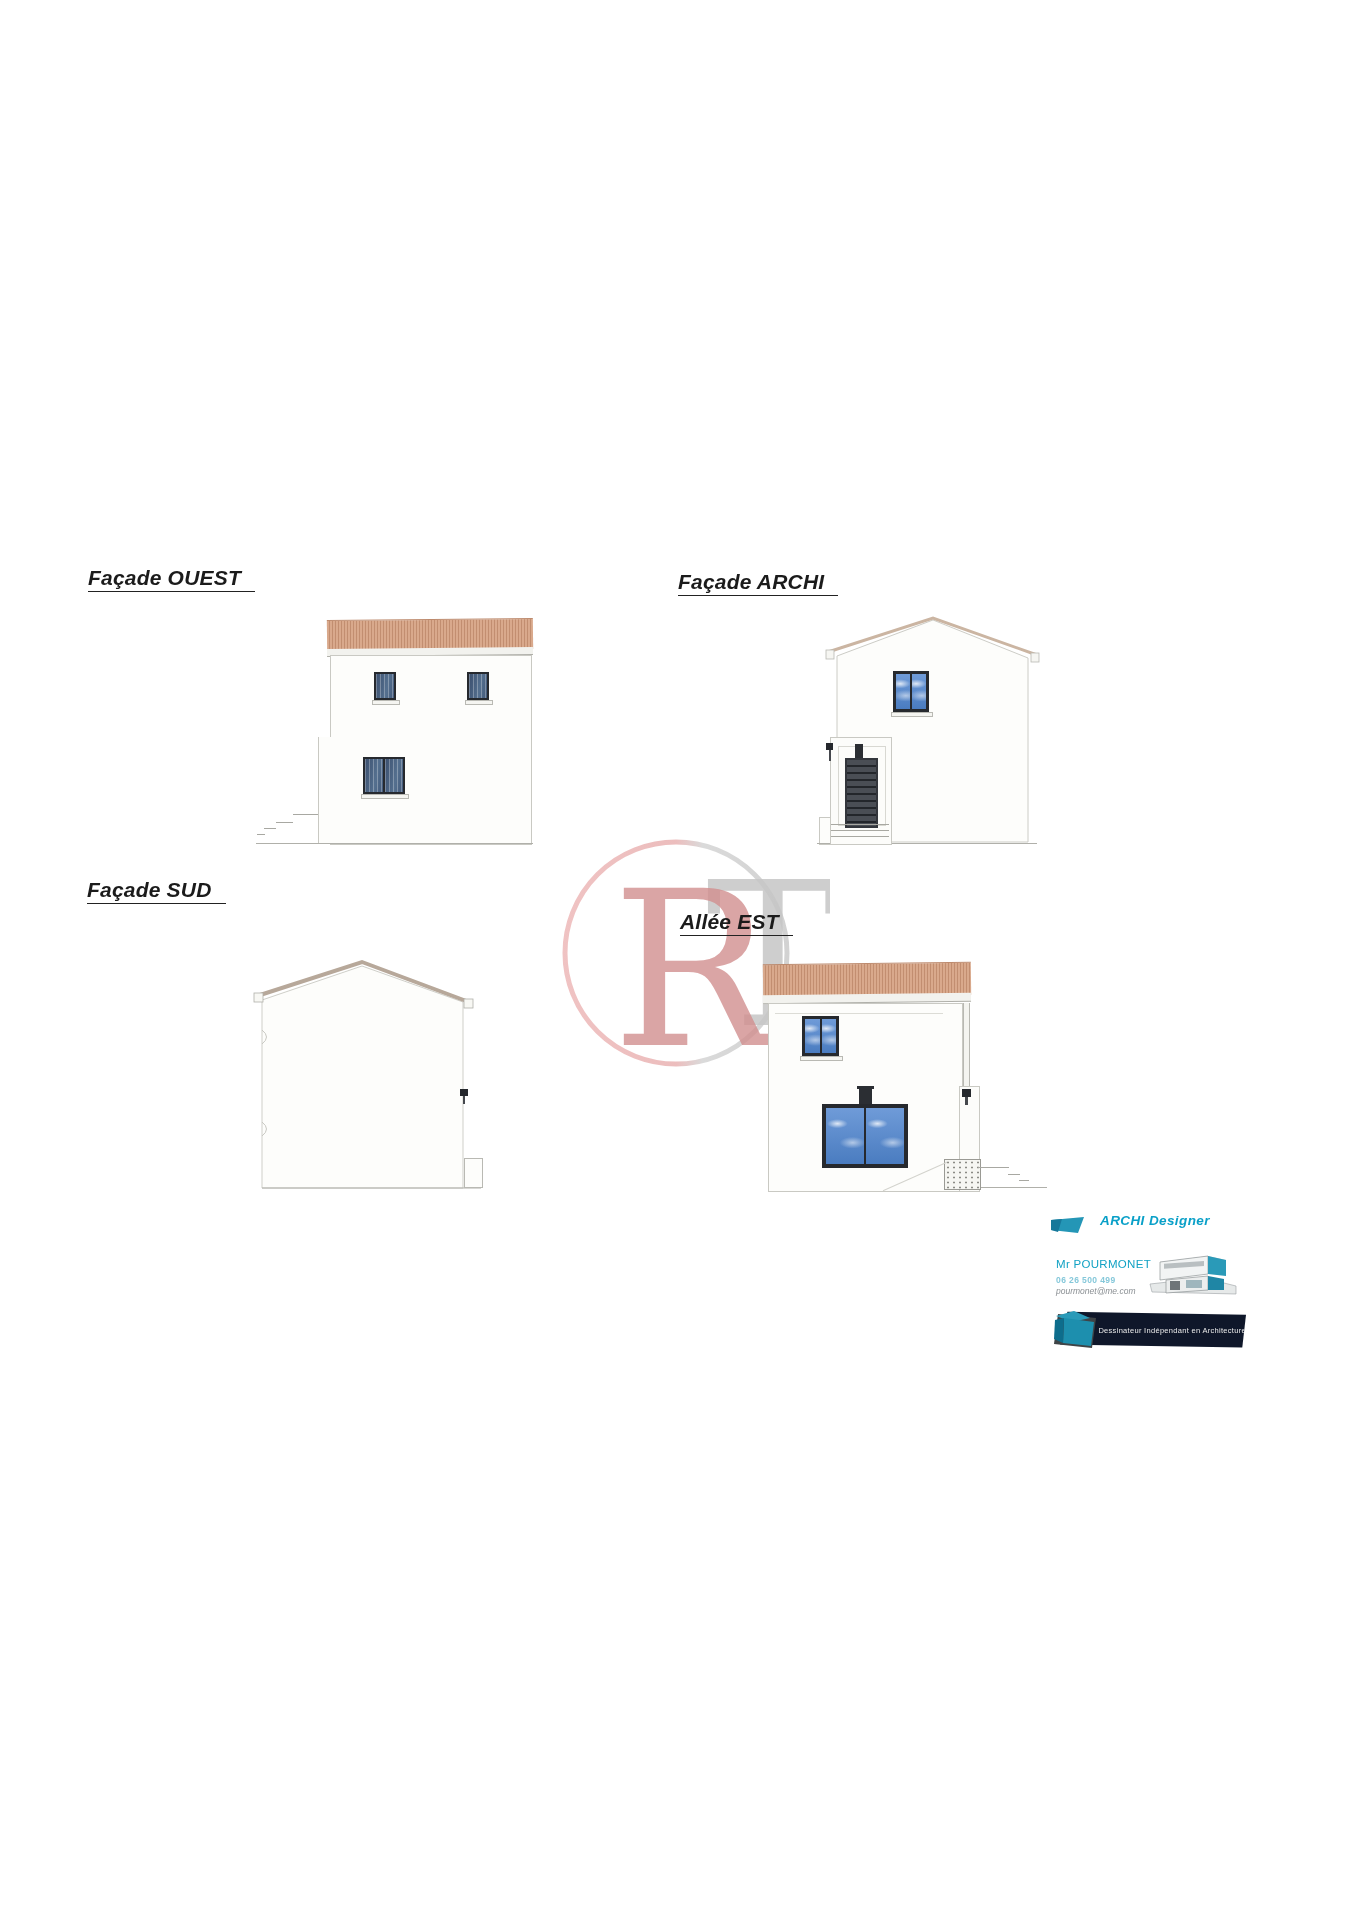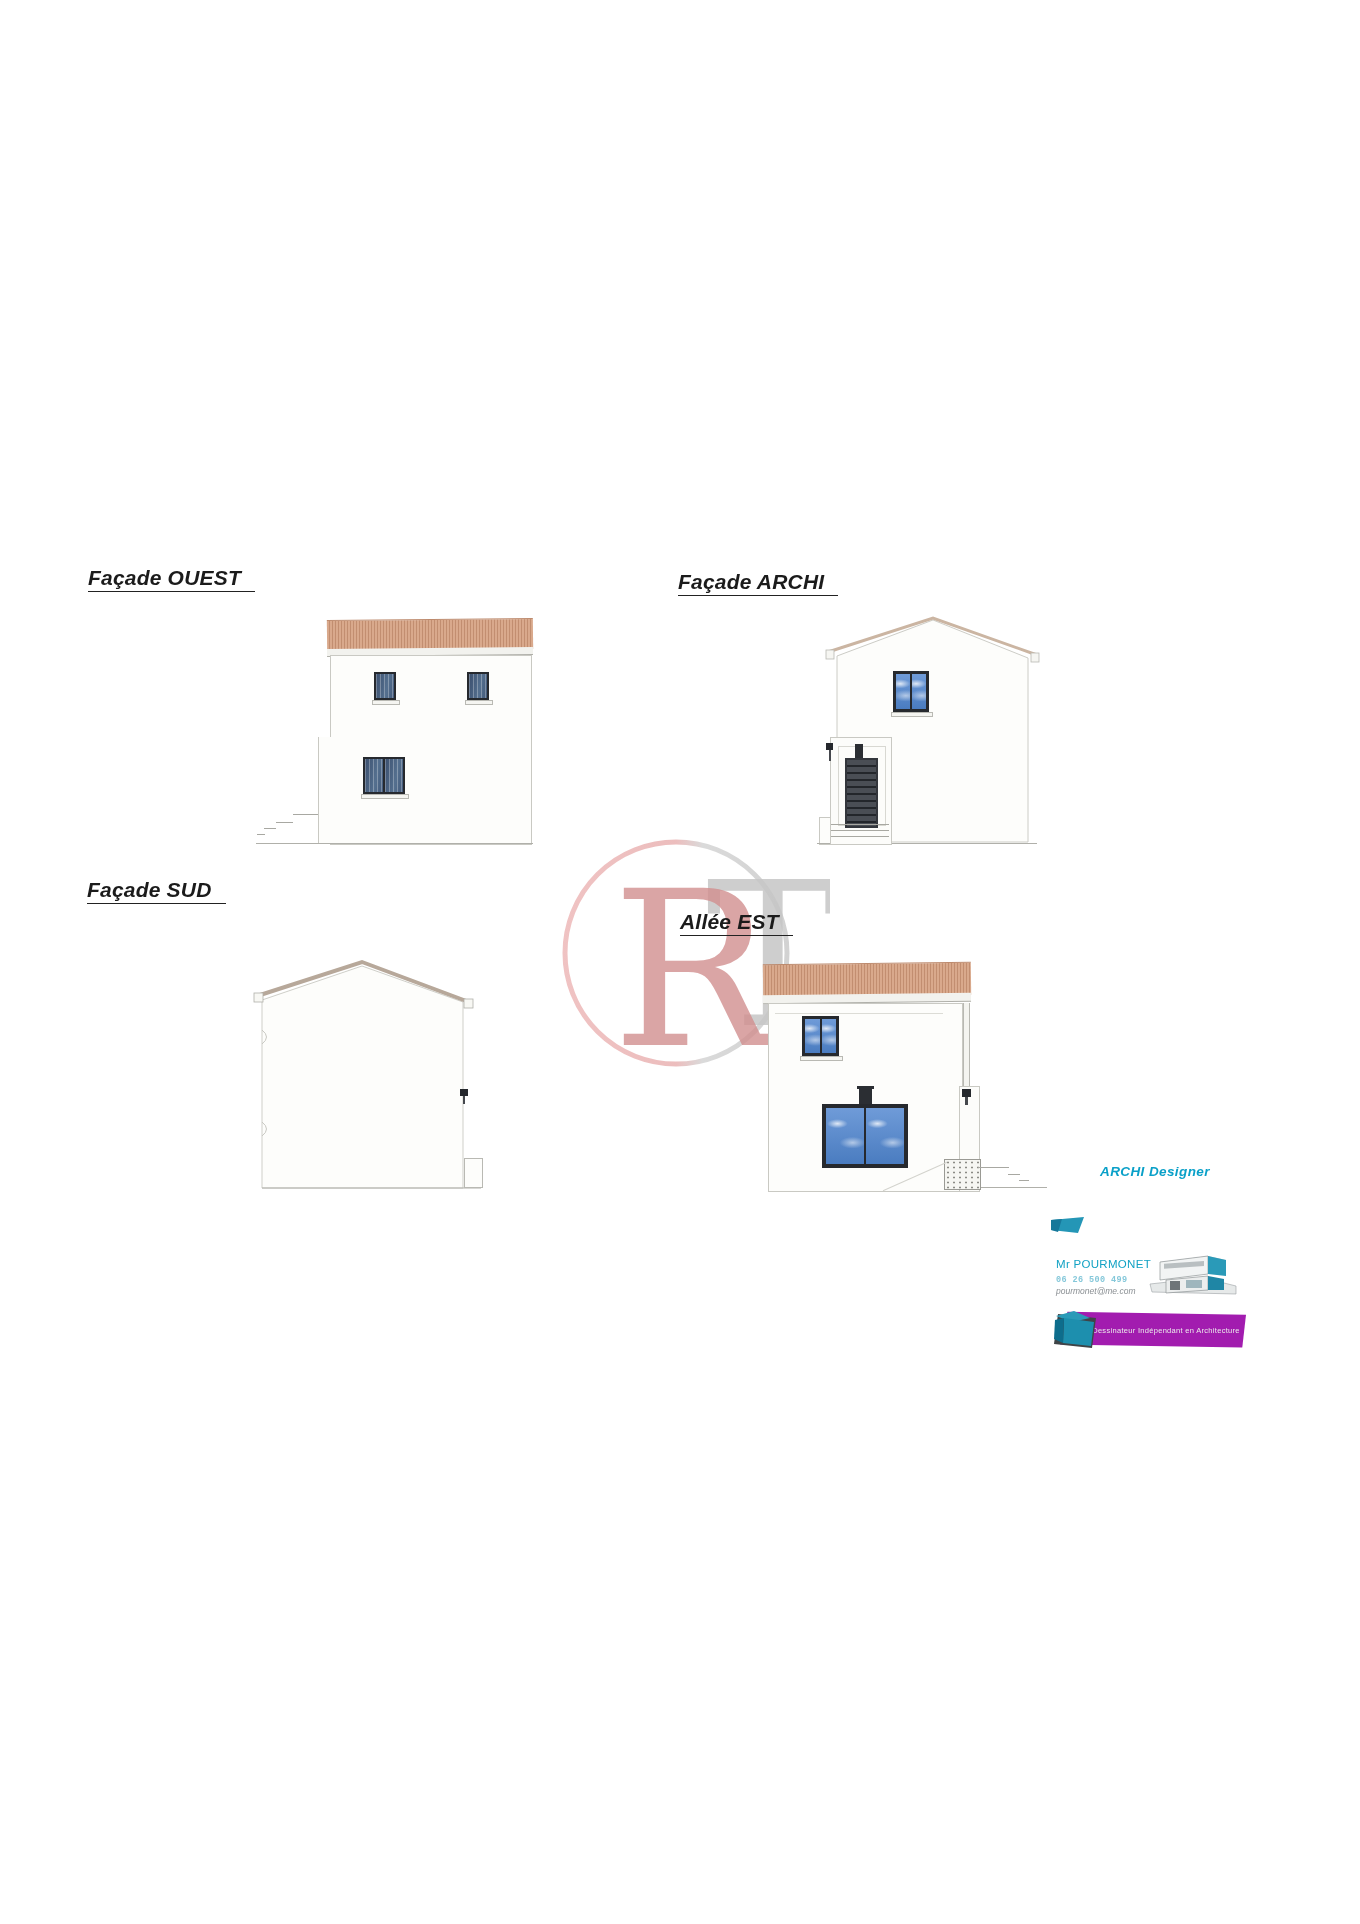--- a/index.html
+++ b/index.html
@@ -45,21 +45,21 @@
      background-image:radial-gradient(#8b8b85 1px,transparent 1.4px);background-size:6px 5px;
      border:1px solid #9a9a94;}
   .vent{position:absolute;z-index:3;background:#2b2e33;}
   svg{display:block;}
   
   .brand{position:absolute;z-index:3;font-size:13.5px;font-weight:700;font-style:italic;
          color:var(--teal-brand);letter-spacing:.4px;}
   .contact-name{position:absolute;z-index:3;font-size:11.5px;font-weight:400;color:#12a2c4;letter-spacing:.3px;}
   .contact-phone{position:absolute;z-index:3;font-size:8.5px;font-weight:600;color:#85c8da;letter-spacing:.4px;}
   .contact-email{position:absolute;z-index:3;font-size:8.5px;color:#8b9094;}
-  .banner{position:absolute;z-index:3;background:#a21caf;display:flex;align-items:center;justify-content:center;
+  .banner{position:absolute;z-index:3;background:#0f172a;display:flex;align-items:center;justify-content:flex-end;
           clip-path:polygon(4% 2%,100% 10%,98% 96%,0 88%);}
   .banner span{font-size:7.5px;color:#ebebeb;letter-spacing:.3px;padding-left:26px;}
   .wm{position:absolute;z-index:1;}
 </style>
 </head>
 <body>
 
 <div class="page">
 
   <svg class="wm" style="left:540px;top:820px;" width="290" height="265" viewBox="0 0 290 265">
@@ -191,36 +191,36 @@
     <div class="hline" style="left:1008px;top:1174px;width:12px;"></div>
     <div class="hline" style="left:1019px;top:1180px;width:10px;"></div>
     <div class="groundline" style="left:977px;top:1187px;width:70px;"></div>
   </div>
 
   <div>
     <svg class="abs" style="left:1050px;top:1217px;z-index:3;" width="36" height="17" viewBox="0 0 36 17">
       <polygon points="1,3 34,0 28,16 1,13" fill="#2496b6"></polygon>
       <polygon points="1,3 12,2 8,15 1,13" fill="#17789a"></polygon>
     </svg>
-    <div class="brand" style="left:1100px;top:1164px;">ARCHI Designer</div>
+    <div class="brand" style="left:1100px;top:1213px;">ARCHI Designer</div>
 
     <svg class="abs" style="left:1146px;top:1240px;z-index:3;" width="96" height="62" viewBox="0 0 96 62">
       <polygon points="4,44 58,38 90,46 90,54 6,52" fill="#e6e9e9" stroke="#9aa0a2" stroke-width="0.6"></polygon>
       <polygon points="14,22 62,16 80,20 32,27" fill="#caced0"></polygon>
       <polygon points="14,22 62,16 62,34 14,40" fill="#f2f4f4" stroke="#8f9597" stroke-width="0.7"></polygon>
       <polygon points="62,16 80,20 80,36 62,34" fill="#2a9ab8"></polygon>
       <rect x="18" y="25" width="40" height="5" fill="#b9bfc1" transform="skewY(-4)"></rect>
       <polygon points="20,40 62,36 62,50 20,53" fill="#eceeee" stroke="#8f9597" stroke-width="0.7"></polygon>
       <polygon points="62,36 78,39 78,50 62,50" fill="#1f86a5"></polygon>
       <rect x="24" y="41" width="10" height="9" fill="#6e7478"></rect>
       <rect x="40" y="40" width="16" height="8" fill="#9fb6bd"></rect>
     </svg>
 
     <div class="contact-name" style="left:1056px;top:1258px;">Mr POURMONET</div>
-    <div class="contact-phone" style="left:1056px;top:1275px;font-family:Liberation Mono, monospace;">06 26 500 499</div>
+    <div class="contact-phone" style="left:1056px;top:1275px;">06 26 500 499</div>
     <div class="contact-email" style="left:1056px;top:1286px;font-style:italic;">pourmonet@me.com</div>
 
     <div class="banner" style="left:1060px;top:1311px;width:186px;height:38px;">
       <span>Dessinateur Indépendant en Architecture</span>
     </div>
     <svg class="abs" style="left:1050px;top:1306px;z-index:4;" width="54" height="46" viewBox="0 0 54 46">
       <polygon points="8,8 46,12 42,42 4,38" fill="#3f4447"></polygon>
       <polygon points="6,10 24,5 40,12 22,16" fill="#2a9ab8"></polygon>
       <polygon points="14,12 44,16 41,40 13,37" fill="#1d8fae"></polygon>
       <polygon points="5,14 14,12 13,37 4,33" fill="#0d6d8c"></polygon>

